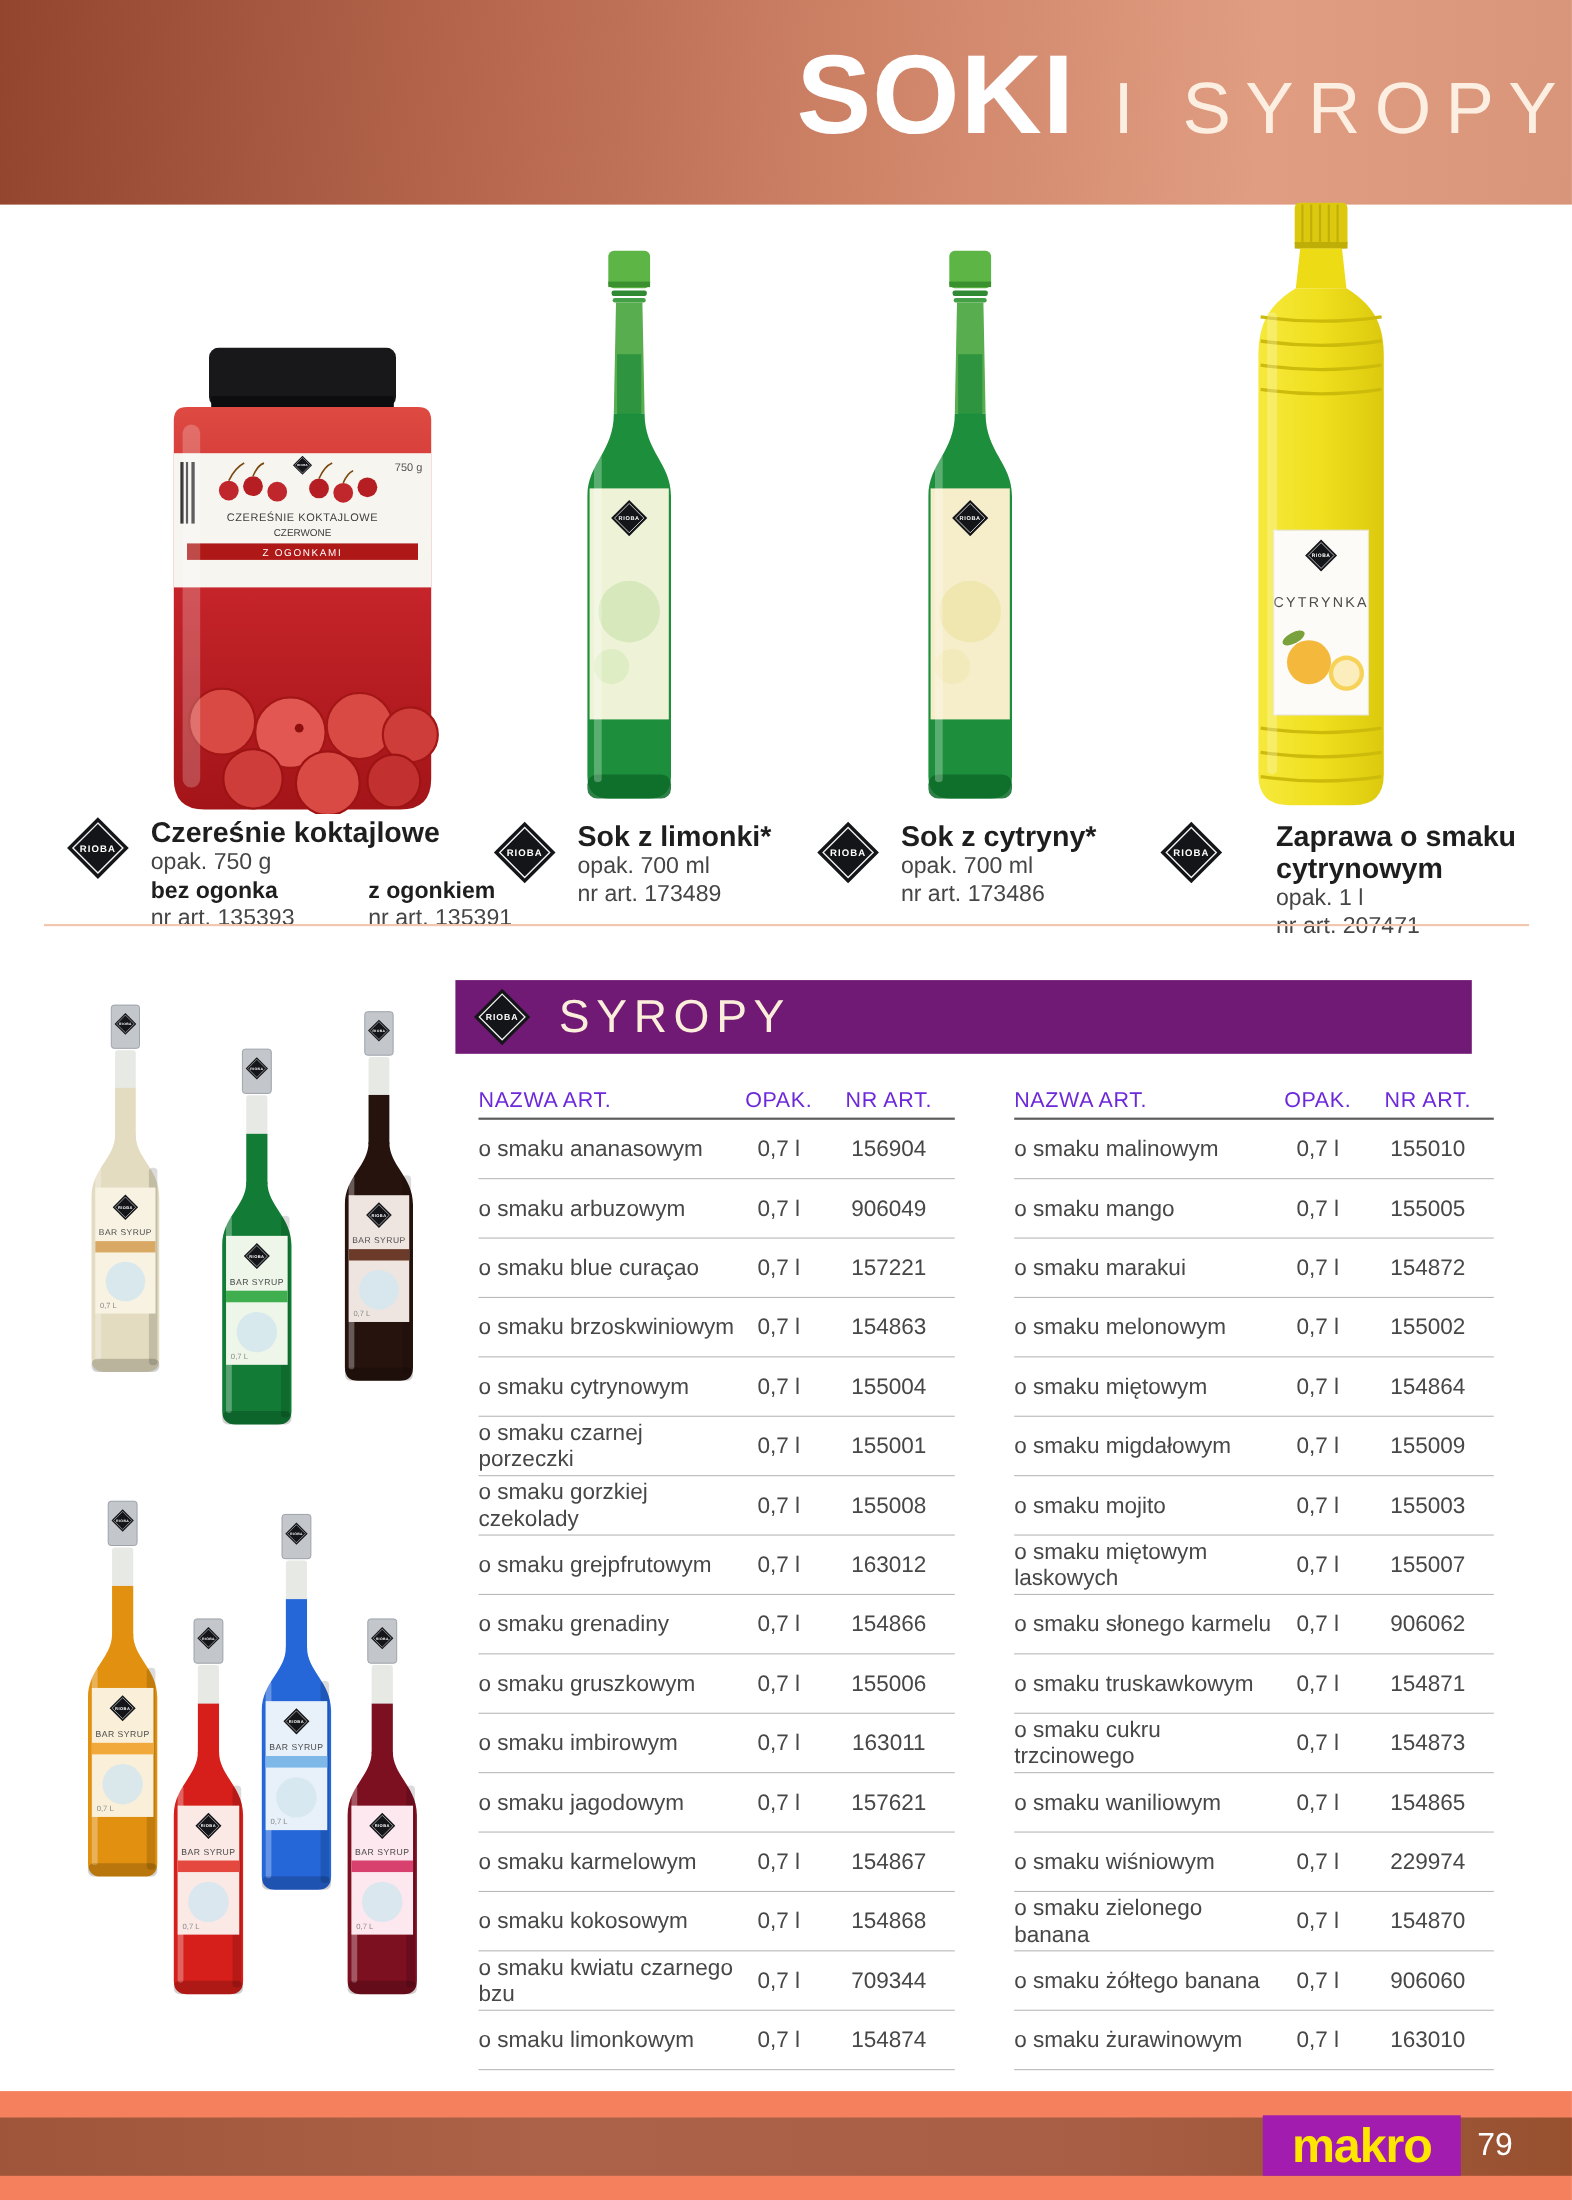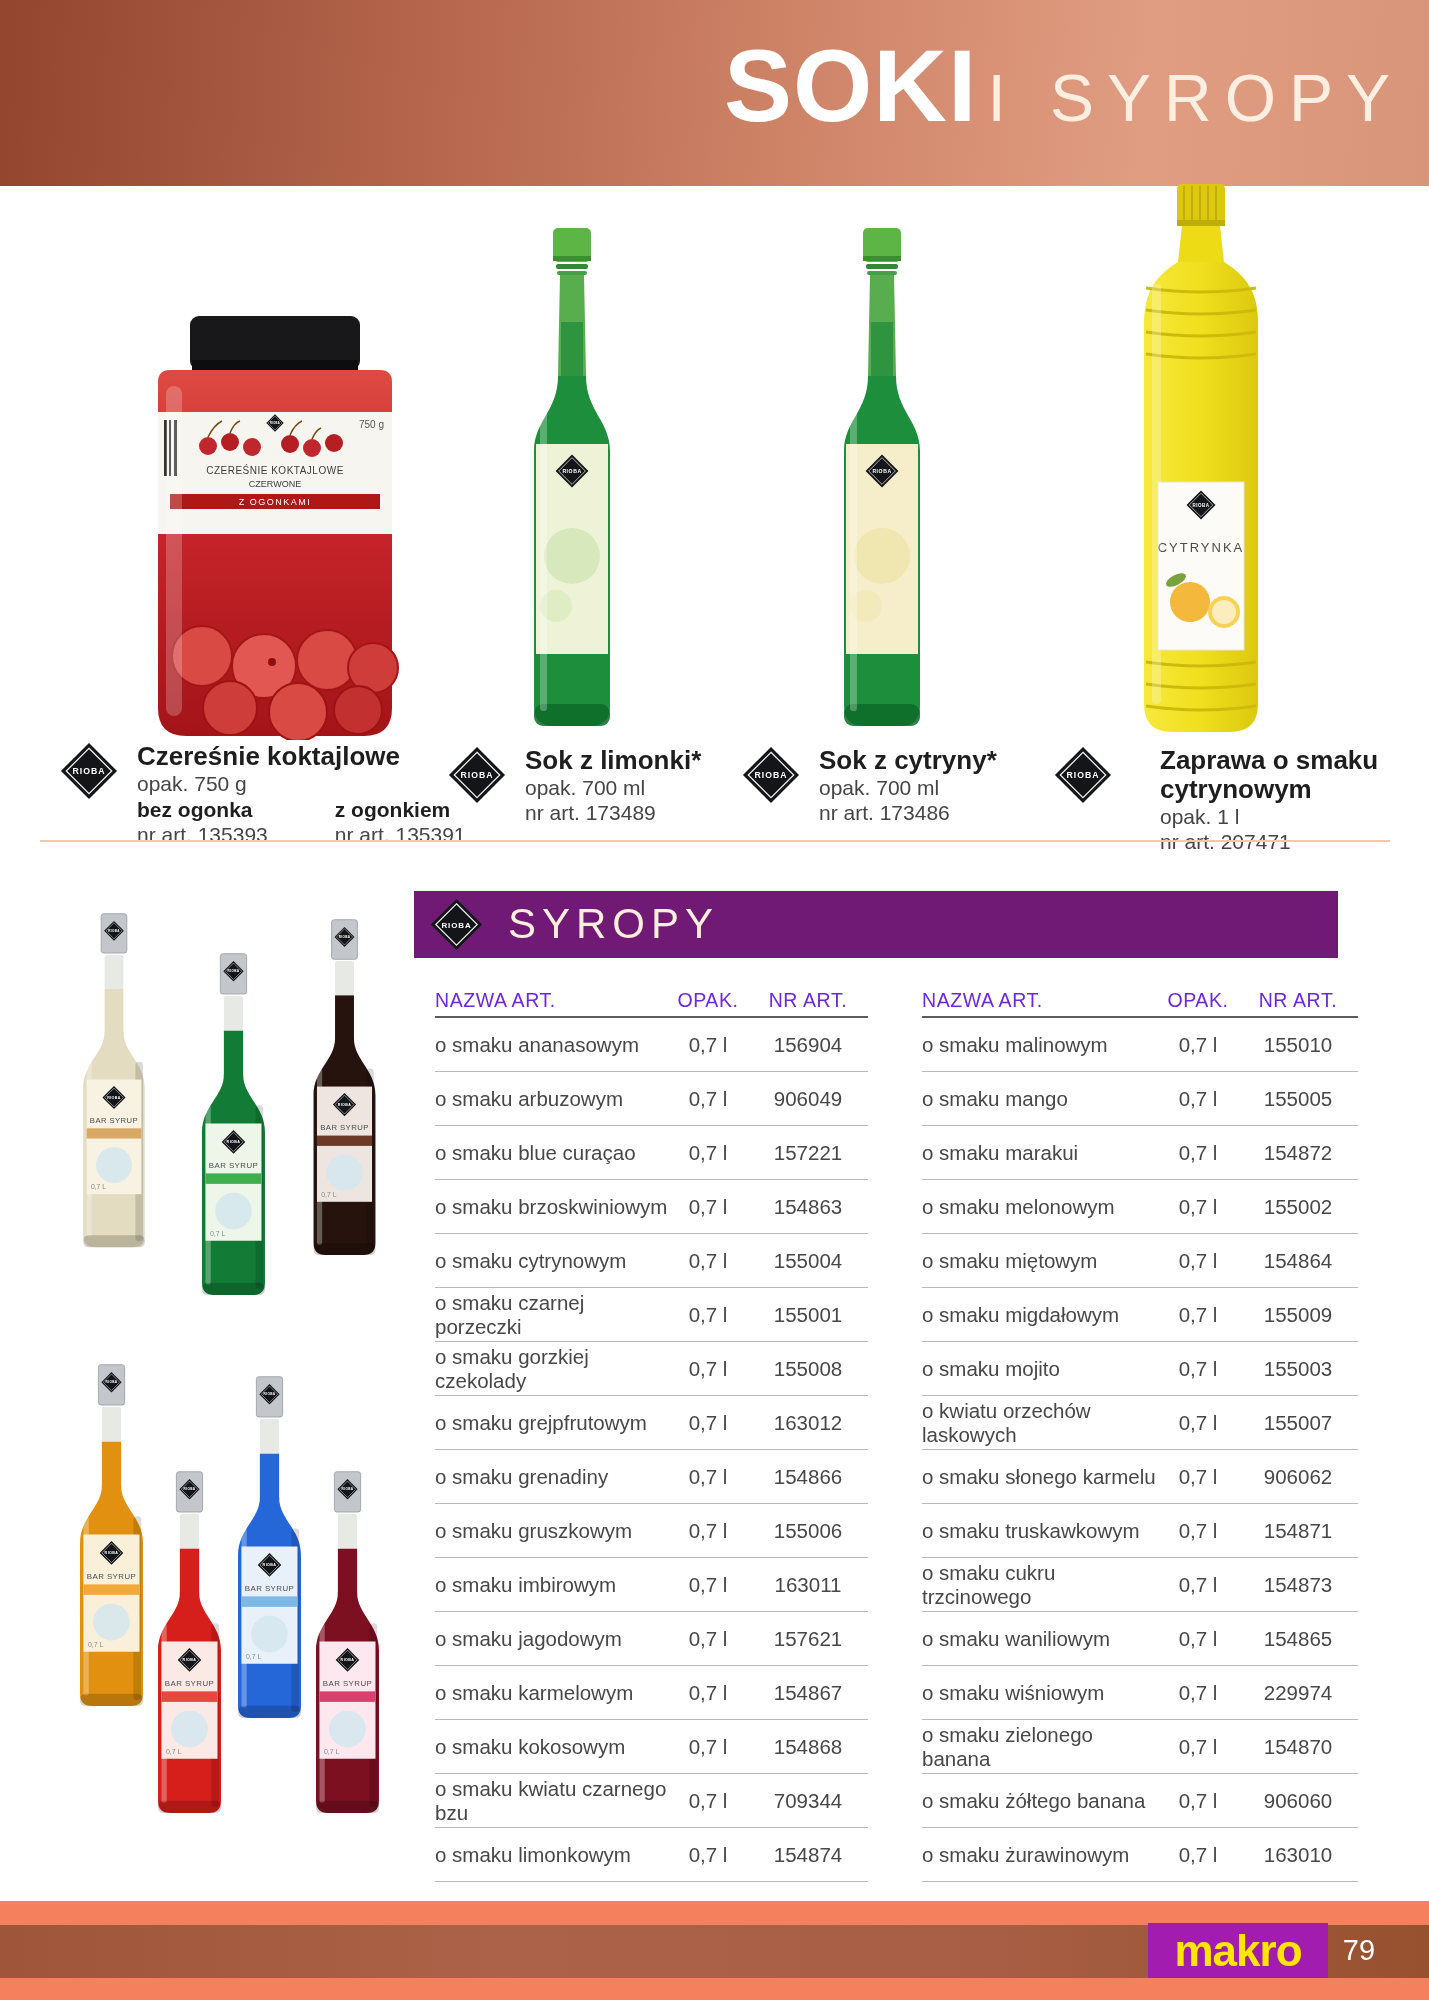--- a/index.html
+++ b/index.html
@@ -4,21 +4,21 @@
 <style>
   html,body{margin:0;padding:0;background:#e9e9e9;}
   .page{position:relative;width:1429px;height:2000px;margin:0 auto;background:#ffffff;
         font-family:"Liberation Sans",sans-serif;overflow:hidden;}
 
   
   .hdr{position:absolute;left:0;top:0;width:1429px;height:186px;
        background:linear-gradient(94deg,#93452e 0%,#a3543d 14%,#b96a50 34%,#cf8468 56%,#e09d82 80%,#d89579 100%);}
   .hdr-titles{position:absolute;left:724px;top:36px;display:flex;align-items:baseline;}
   .t-main{color:#ffffff;font-size:102px;font-weight:bold;line-height:100px;letter-spacing:1px;}
-  .t-sub{color:#fcefe2;font-size:66px;font-weight:normal;line-height:70px;letter-spacing:13px;margin-left:10px;}
+  .t-sub{color:#fcefe2;font-size:66px;font-weight:normal;line-height:70px;letter-spacing:13px;margin-left:35px;}
 
   
   .fig{position:absolute;}
   .fig svg{display:block;width:100%;height:100%;}
 
   
   .pinfo{position:absolute;display:flex;align-items:flex-start;}
   .dia58{width:58px;height:58px;flex:0 0 58px;}
   .ptext{margin-left:19px;}
   .ptitle{font-size:26px;font-weight:bold;color:#1e1e1e;line-height:29px;}
@@ -508,21 +508,21 @@
           <span class="c-name">o smaku migdałowym</span>
           <span class="c-opak">0,7 l</span>
           <span class="c-nr">155009</span>
         </div>
         <div class="trow">
           <span class="c-name">o smaku mojito</span>
           <span class="c-opak">0,7 l</span>
           <span class="c-nr">155003</span>
         </div>
         <div class="trow">
-          <span class="c-name">o kwiatu orzechów laskowych</span>
+          <span class="c-name">o smaku miętowym laskowych</span>
           <span class="c-opak">0,7 l</span>
           <span class="c-nr">155007</span>
         </div>
         <div class="trow">
           <span class="c-name">o smaku słonego karmelu</span>
           <span class="c-opak">0,7 l</span>
           <span class="c-nr">906062</span>
         </div>
         <div class="trow">
           <span class="c-name">o smaku truskawkowym</span>

